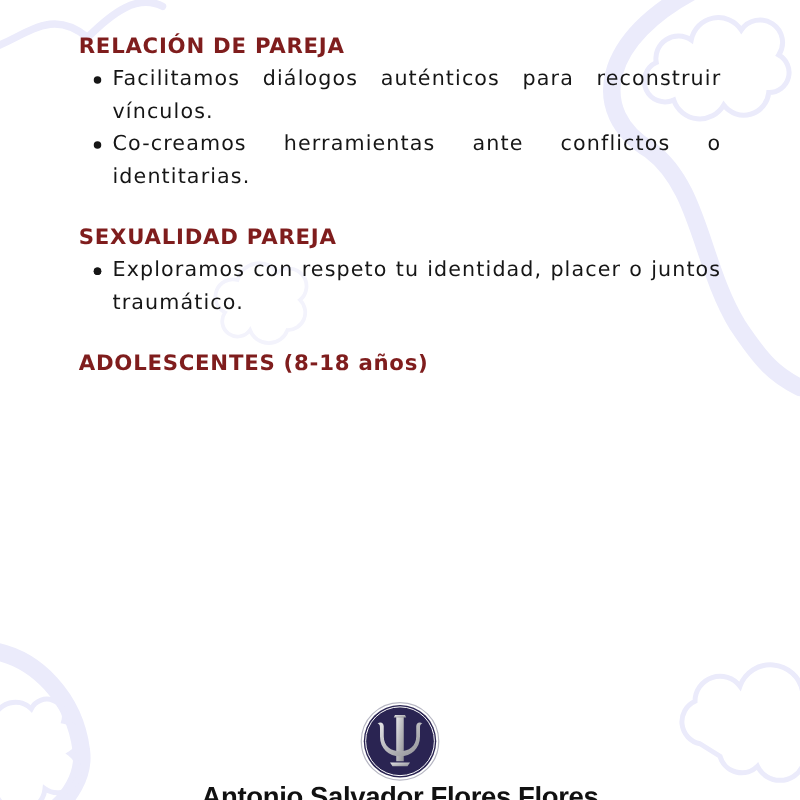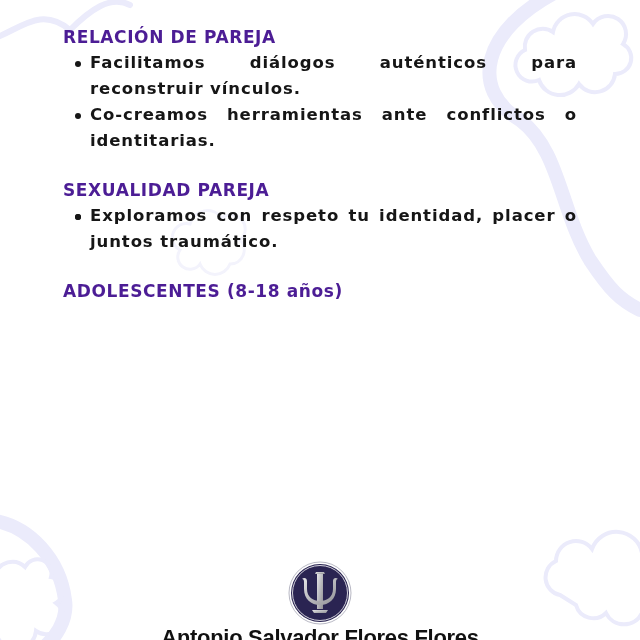--- a/index.html
+++ b/index.html
@@ -9,27 +9,27 @@
       font-family: "DejaVu Sans", sans-serif;
       color: #161616;
     }
     .bg-deco { position: absolute; left: 0; top: 0; width: 640px; height: 640px; pointer-events: none; }
     .content {
       position: absolute; left: 63px; top: 25px; width: 514px;
     }
     .section { margin-bottom: 24px; }
     .section-title {
       font-size: 17px; font-weight: bold; letter-spacing: 0.6px;
-      line-height: 24px; margin: 0 0 1px 0; color: #4c1d95;
+      line-height: 24px; margin: 0 0 1px 0; color: #7f1d1d;
       font-family: "DejaVu Sans", sans-serif;
     }
     ul.bullets { list-style: none; margin: 0; padding: 0; }
     ul.bullets li {
       position: relative; padding-left: 27px;
-      font-size: 16.5px; font-weight: bold; line-height: 26px;
+      font-size: 16.5px; font-weight: normal; line-height: 26px;
       letter-spacing: 0.9px; text-align: justify; text-align-last: left;
       margin: 0;
     }
     ul.bullets li .dot {
       position: absolute; left: 12px; top: 11px;
       width: 6px; height: 6px; border-radius: 50%; background: #161616;
     }
     .logo {
       position: absolute; left: 288px; top: 561px; width: 64px; height: 64px;
     }

